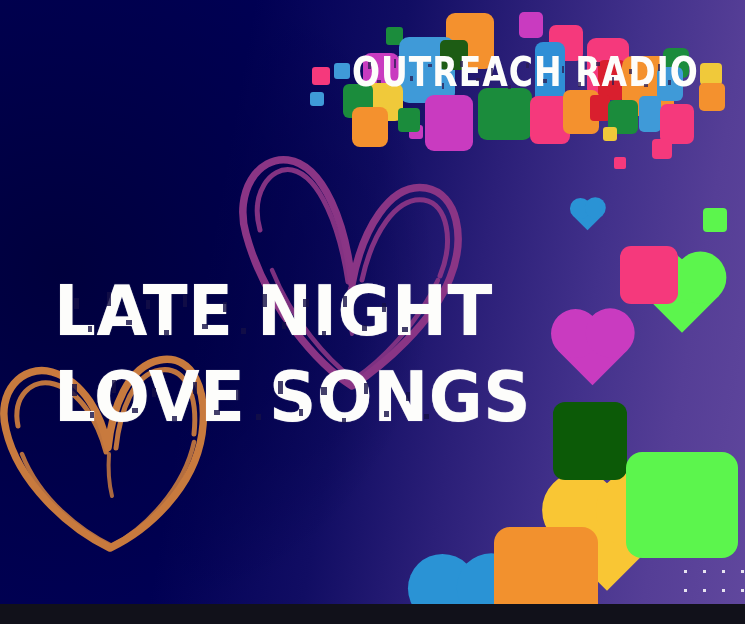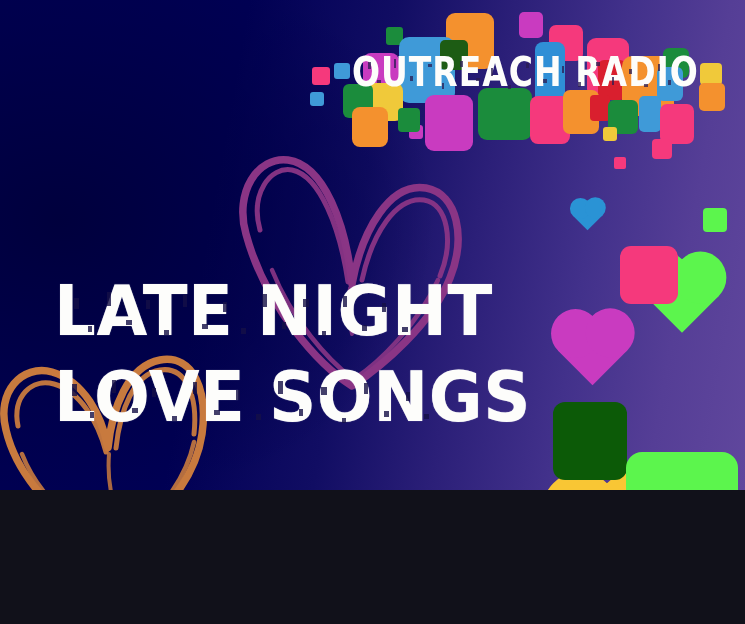--- a/index.html
+++ b/index.html
@@ -3,21 +3,21 @@
 <meta charset="utf-8">
 <style>
   html, body {
     margin: 0;
     padding: 0;
     background: #11111a;
   }
   #poster {
     position: relative;
     width: 745px;
-    height: 490px;
+    height: 604px;
     overflow: hidden;
     font-family: "Liberation Sans", sans-serif;
     background: linear-gradient(100deg,
         #000052 0%,
         #000055 30%,
         #110d63 48%,
         #2b1f78 62%,
         #42318b 76%,
         #553e96 88%,
         #60479d 100%);

